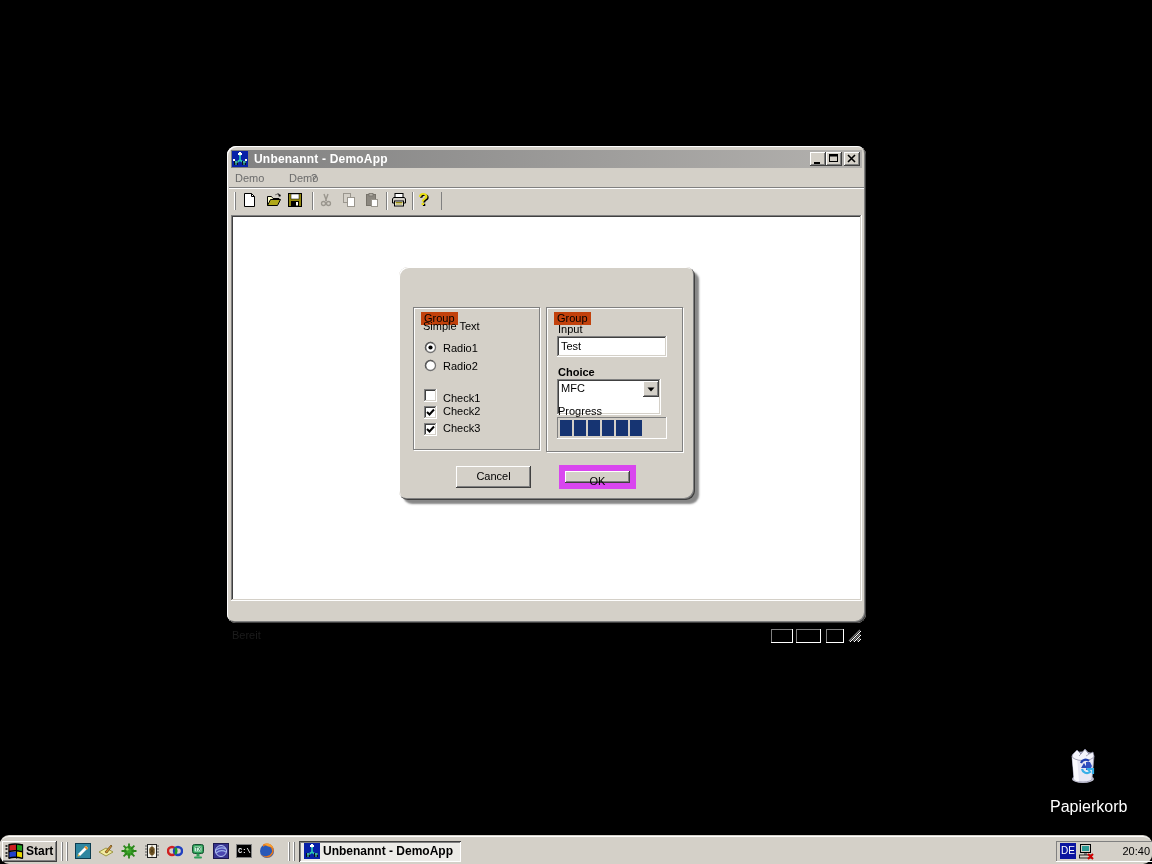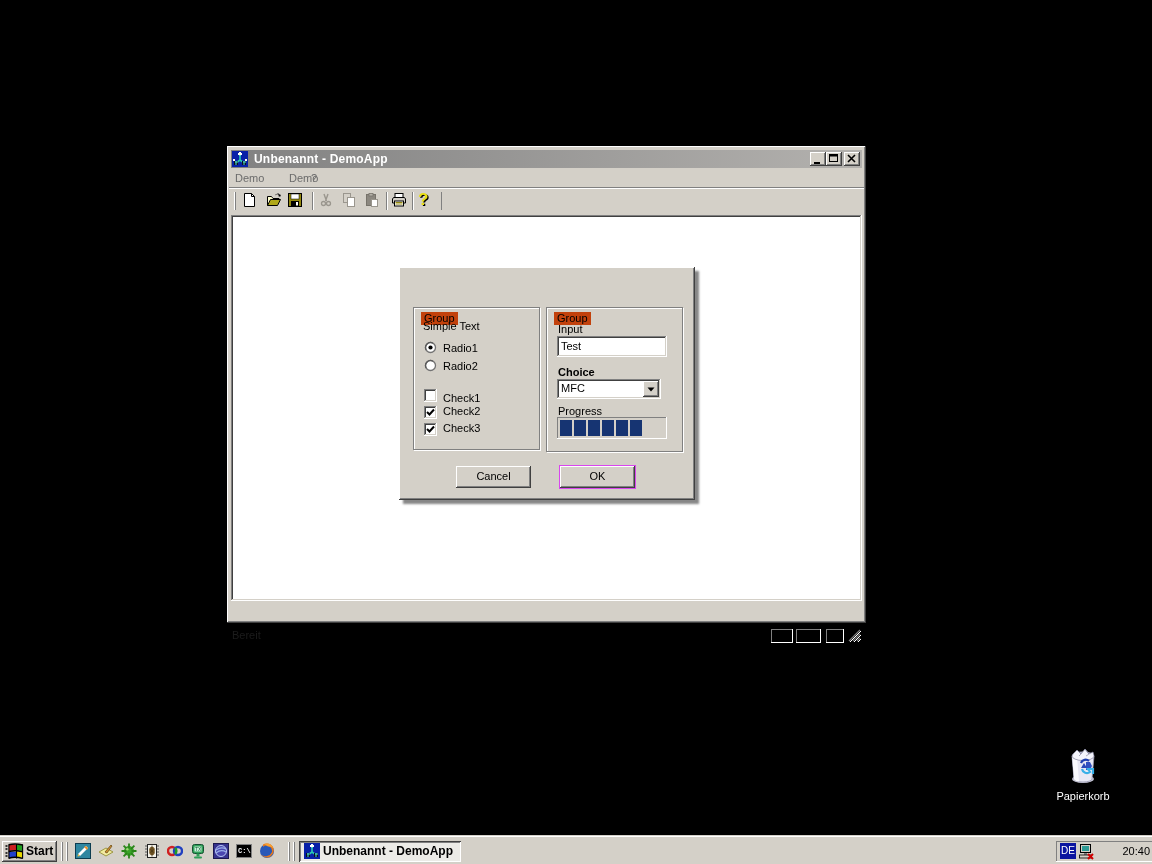--- a/index.html
+++ b/index.html
@@ -1,19 +1,19 @@
 <!DOCTYPE html>
 <html><head>
 <meta charset="utf-8">
 <style>
   html,body{margin:0;padding:0;width:1152px;height:864px;background:#000;overflow:hidden;}
   *{box-sizing:border-box;}
   body{font-family:"Liberation Sans",sans-serif;font-size:11px;color:#000;}
   .abs{position:absolute;}
-  .face{background:#d4d0c8;}
+  .face{background:#d4d0c8;border-radius:9px;}
   .raised{box-shadow:inset -1px -1px 0 #404040, inset 1px 1px 0 #fff, inset -2px -2px 0 #808080, inset 2px 2px 0 #d4d0c8;}
   .btn{background:#d4d0c8;box-shadow:inset -1px -1px 0 #404040, inset 1px 1px 0 #fff, inset -2px -2px 0 #808080, inset 2px 2px 0 #d4d0c8;}
   .sunk{box-shadow:inset -1px -1px 0 #fff, inset 1px 1px 0 #808080, inset -2px -2px 0 #d4d0c8, inset 2px 2px 0 #404040;}
   .sunk1{box-shadow:inset -1px -1px 0 #fff, inset 1px 1px 0 #808080;}
   .group{border:1px solid #808080;box-shadow:1px 1px 0 #fff, inset 1px 1px 0 #fff;}
   .glabel{position:absolute;top:-7px;left:7px;background:#c2410c;padding:0 3px;line-height:13px;margin-top:11px;}
 </style>
 </head>
 <body>
 
@@ -164,39 +164,39 @@
     <span class="abs" style="left:29px;top:114px;">Check3</span>
   </div>
 
   <div class="abs group" style="left:147px;top:40px;width:137px;height:145px;">
     <span class="glabel">Group</span>
     <span class="abs" style="left:11px;top:15px;">Input</span>
     <div class="abs sunk" style="left:10px;top:28px;width:110px;height:21px;background:#fff;">
         <span style="position:absolute;left:4px;top:4px;">Test</span>
       </div>
     <span class="abs" style="left:11px;top:58px;font-weight:bold;">Choice</span>
-    <div class="abs sunk" style="left:10px;top:71px;width:104px;height:20px;background:#fff;">
+    <div class="abs sunk" style="left:10px;top:71px;width:104px;height:36px;background:#fff;">
       <span style="position:absolute;left:4px;top:3px;">MFC</span>
       <div class="abs btn" style="right:2px;top:2px;width:16px;height:16px;"><svg width="16" height="16">
             <path d="M4.5 6.5 h7 l-3.5 4 z" fill="#000"></path>
           </svg></div>
     </div>
     <span class="abs" style="left:11px;top:97px;">Progress</span>
     <div class="abs sunk1" style="left:10px;top:109px;width:110px;height:22px;">
       <div class="abs" style="left:3px;top:3px;width:12px;height:16px;background:#163472;"></div>
       <div class="abs" style="left:17px;top:3px;width:12px;height:16px;background:#163472;"></div>
       <div class="abs" style="left:31px;top:3px;width:12px;height:16px;background:#163472;"></div>
       <div class="abs" style="left:45px;top:3px;width:12px;height:16px;background:#163472;"></div>
       <div class="abs" style="left:59px;top:3px;width:12px;height:16px;background:#163472;"></div>
       <div class="abs" style="left:73px;top:3px;width:12px;height:16px;background:#163472;"></div>
     </div>
   </div>
 
   <div class="abs btn" style="left:57px;top:199px;width:75px;height:22px;text-align:center;line-height:21px;">Cancel</div>
-  <div class="abs" style="left:160px;top:198px;width:77px;height:24px;border:1px solid #d946ef;">
+  <div class="abs" style="left:160px;top:198px;width:77px;height:24px;border:6px solid #d946ef;">
       <div class="btn" style="width:100%;height:100%;text-align:center;line-height:21px;">OK</div>
     </div>
 </div>
 
 <div class="abs face" style="left:0;top:836px;width:1152px;height:28px;border-top:1px solid #fff;box-shadow:0 -1px 0 #d4d0c8;">
 
   <div class="abs btn" style="left:2px;top:4px;width:55px;height:21px;">
     <svg class="abs" style="left:3px;top:2px;" width="19" height="16">
       <path d="M4 2 Q 9 0.5 11 2 L11 8 Q 7 6.8 4 8 Z" fill="#cc2020"></path>
       <path d="M12 2 Q 15 1 17.5 2.2 L17.5 8.2 Q 15 7 12 8 Z" fill="#20a020"></path>
@@ -297,14 +297,14 @@
     <path d="M5 8 L7 31 a 9 3 0 0 0 18 0 L27 8 Z" fill="#e8e8f4" stroke="#9898b0" stroke-width="0.8"></path>
     <path d="M5 8 L7 31 a 9 3 0 0 0 5 2.6 L10 9 Z" fill="#fbfbff"></path>
     <ellipse cx="16" cy="8" rx="11" ry="4.5" fill="#b0b0c8"></ellipse>
     <path d="M6 6 L10 2 L14 6 L18 1 L22 6 L26 4 L27 8 A 11 4.5 0 0 1 5 8 Z" fill="#f4f4fc" stroke="#8888a0" stroke-width="0.7"></path>
     <path d="M10 2 L14 6 L12 8 M18 1 L22 6 L19 8" fill="none" stroke="#8888a0" stroke-width="0.7"></path>
     <path d="M19 14 h4 l2 4 -2 4 h-4 z" fill="#3050c0"></path>
     <path d="M14 20 l3-5 3 5 z" fill="#2848b8"></path>
     <path d="M15 21 a 5 5 0 0 0 8 3 l-2-3 5 0 0 5" fill="none" stroke="#38b0e8" stroke-width="2.2"></path>
     <path d="M22 13 a 5 5 0 0 0 -8 2" fill="none" stroke="#2040b0" stroke-width="2.2"></path>
   </svg>
-  <div style="color:#fff;font-size:11px;margin-top:4px;">Papierkorb</div>
+  <div style="color:#fff;font-size:16px;margin-top:12px;">Papierkorb</div>
 </div>
 
 </body></html>

